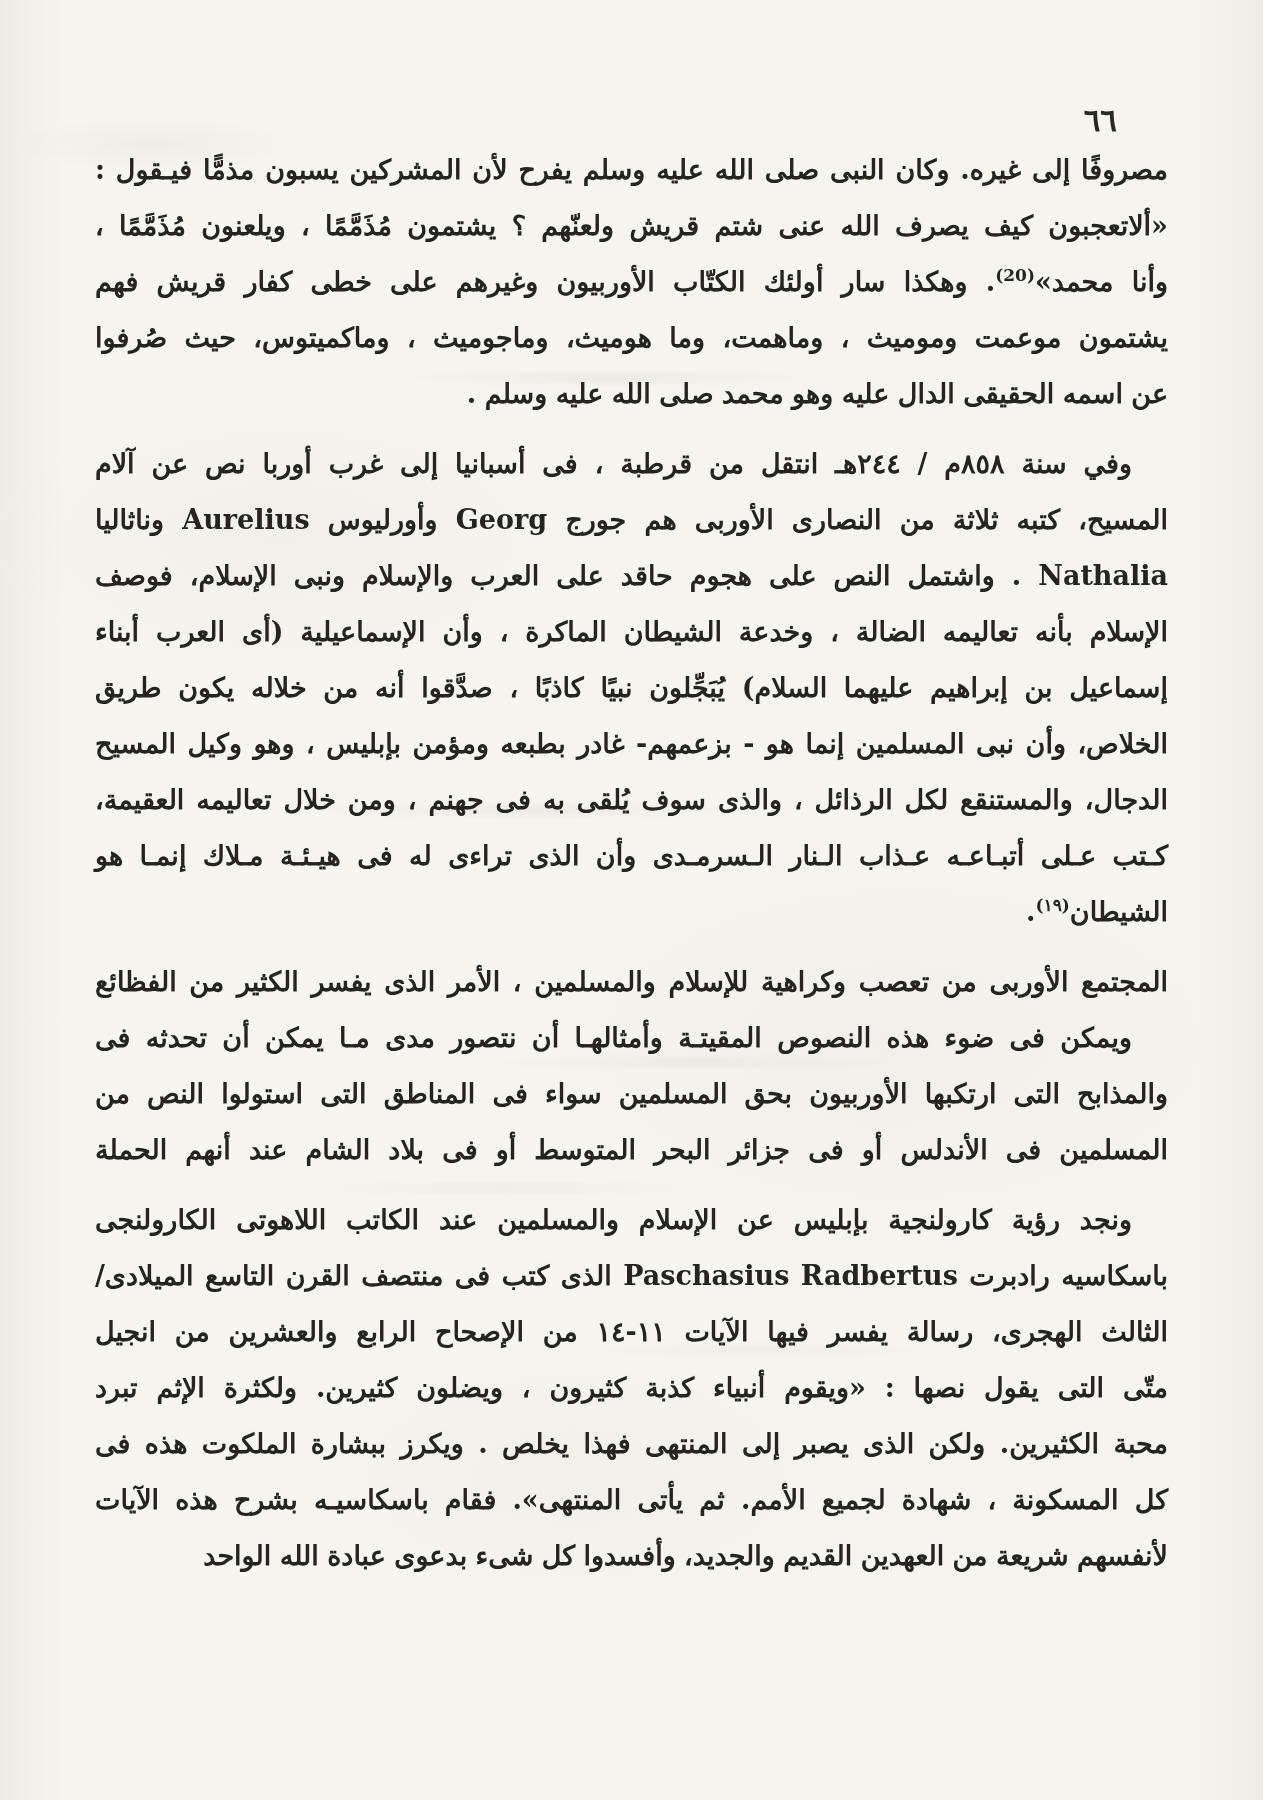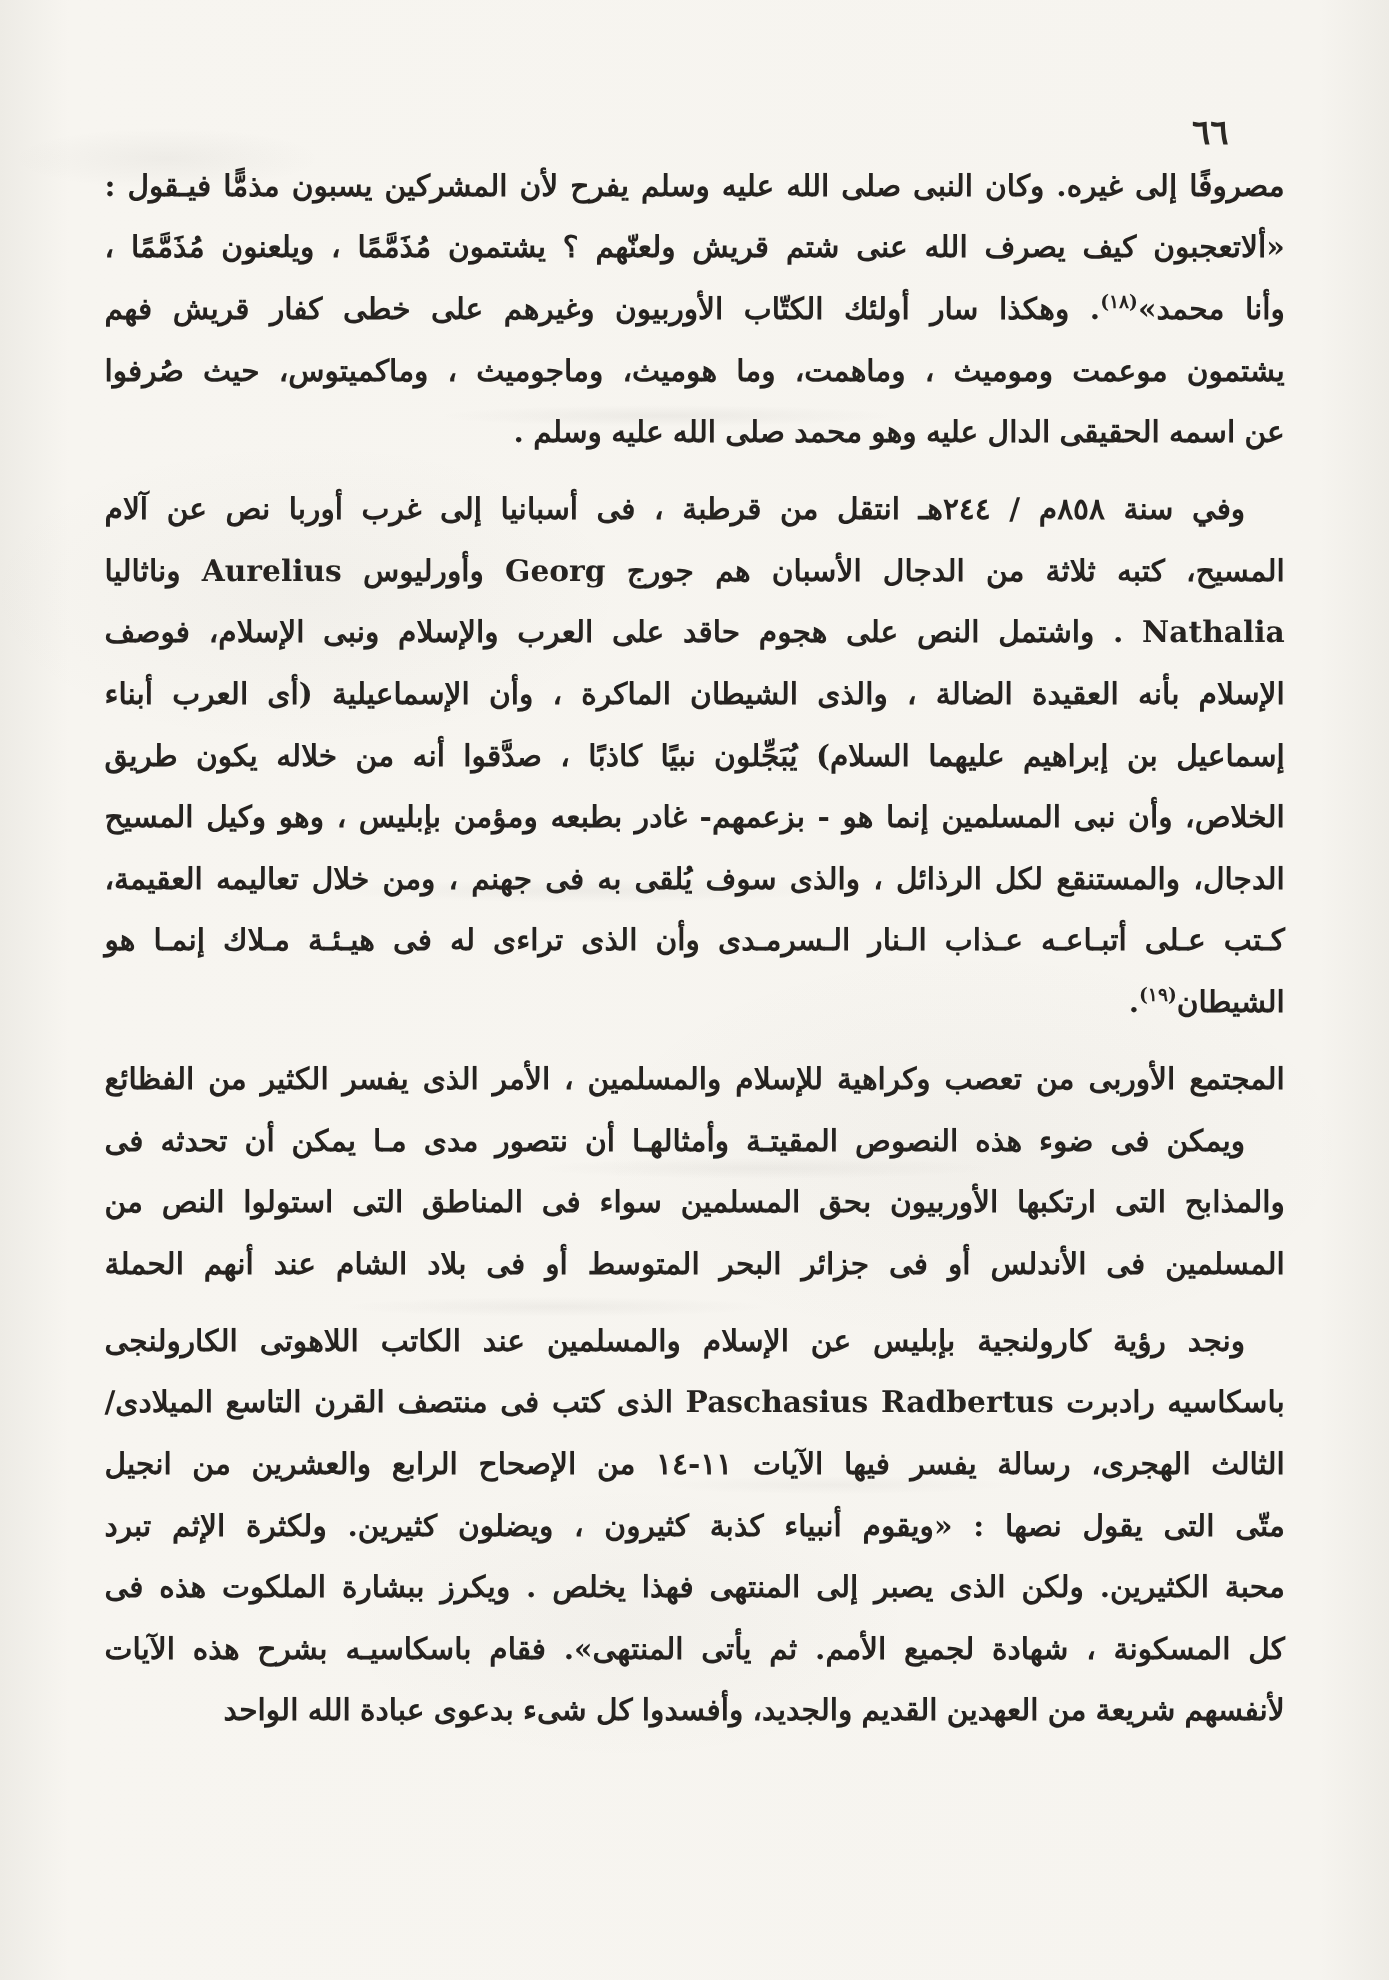--- a/index.html
+++ b/index.html
@@ -68,29 +68,29 @@
 </head>
 <body>
 
 <div class="page">
   <div class="artifacts"></div>
   <div class="page-number">٦٦</div>
   <div class="body-text">
       <div class="para continuation">
         <div class="line first">مصروفًا إلى غيره. وكان النبى صلى الله عليه وسلم يفرح لأن المشركين يسبون مذمًّا فيـقول :</div>
         <div class="line">«ألاتعجبون كيف يصرف الله عنى شتم قريش ولعنّهم ؟ يشتمون مُذَمَّمًا ، ويلعنون مُذَمَّمًا ،</div>
-        <div class="line">وأنا محمد»<sup class="fnote">(١٨)</sup>. وهكذا سار أولئك الكتّاب الأوربيون وغيرهم على خطى كفار قريش فهم</div>
+        <div class="line">وأنا محمد»<sup class="fnote">(20)</sup>. وهكذا سار أولئك الكتّاب الأوربيون وغيرهم على خطى كفار قريش فهم</div>
         <div class="line">يشتمون موعمت وموميث ، وماهمت، وما هوميث، وماجوميث ، وماكميتوس، حيث صُرفوا</div>
         <div class="line last">عن اسمه الحقيقى الدال عليه وهو محمد صلى الله عليه وسلم .</div>
       </div>
       <div class="para">
         <div class="line first">وفي سنة ٨٥٨م / ٢٤٤هـ انتقل من قرطبة ، فى أسبانيا إلى غرب أوربا نص عن آلام</div>
-        <div class="line">المسيح، كتبه ثلاثة من الدجال الأسبان هم جورج Georg وأورليوس Aurelius وناثاليا</div>
+        <div class="line">المسيح، كتبه ثلاثة من النصارى الأوربى هم جورج Georg وأورليوس Aurelius وناثاليا</div>
         <div class="line">Nathalia . واشتمل النص على هجوم حاقد على العرب والإسلام ونبى الإسلام، فوصف</div>
-        <div class="line">الإسلام بأنه العقيدة الضالة ، والذى الشيطان الماكرة ، وأن الإسماعيلية (أى العرب أبناء</div>
+        <div class="line">الإسلام بأنه تعاليمه الضالة ، وخدعة الشيطان الماكرة ، وأن الإسماعيلية (أى العرب أبناء</div>
         <div class="line">إسماعيل بن إبراهيم عليهما السلام) يُبَجِّلون نبيًا كاذبًا ، صدَّقوا أنه من خلاله يكون طريق</div>
         <div class="line">الخلاص، وأن نبى المسلمين إنما هو - بزعمهم- غادر بطبعه ومؤمن بإبليس ، وهو وكيل المسيح</div>
         <div class="line">الدجال، والمستنقع لكل الرذائل ، والذى سوف يُلقى به فى جهنم ، ومن خلال تعاليمه العقيمة،</div>
         <div class="line">كـتب عـلى أتبـاعـه عـذاب الـنار الـسرمـدى وأن الذى تراءى له فى هيـئـة مـلاك إنمـا هو</div>
         <div class="line last">الشيطان<sup class="fnote">(١٩)</sup>.</div>
       </div>
       <div class="para">
         <div class="line">المجتمع الأوربى من تعصب وكراهية للإسلام والمسلمين ، الأمر الذى يفسر الكثير من الفظائع</div>
         <div class="line first">ويمكن فى ضوء هذه النصوص المقيتـة وأمثالهـا أن نتصور مدى مـا يمكن أن تحدثه فى</div>
         <div class="line">والمذابح التى ارتكبها الأوربيون بحق المسلمين سواء فى المناطق التى استولوا النص من</div>

